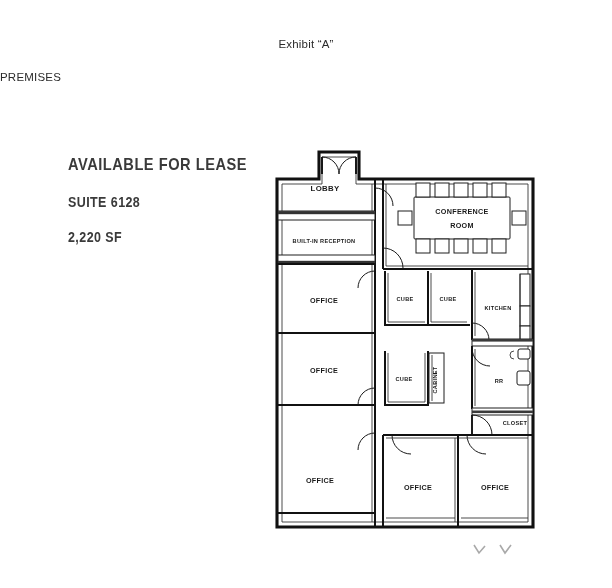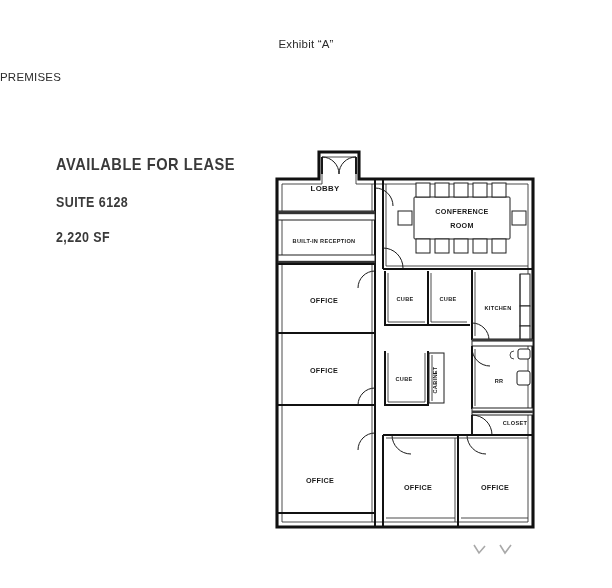--- a/index.html
+++ b/index.html
@@ -41,21 +41,21 @@
     width: 612px;
     text-align: left;
     font-size: 11.5px;
     letter-spacing: 0.2px;
     color: #2b2b2b;
   }
 
   
   #listing-info {
     position: absolute;
-    left: 56px;
+    left: 68px;
     top: 155px;
     width: 210px;
   }
   .listing-line {
     font-family: "Liberation Sans Narrow", "Liberation Sans", sans-serif;
     font-weight: bold;
     color: #3a3a3a;
     transform: scaleX(0.86);
     transform-origin: left center;
     white-space: nowrap;

